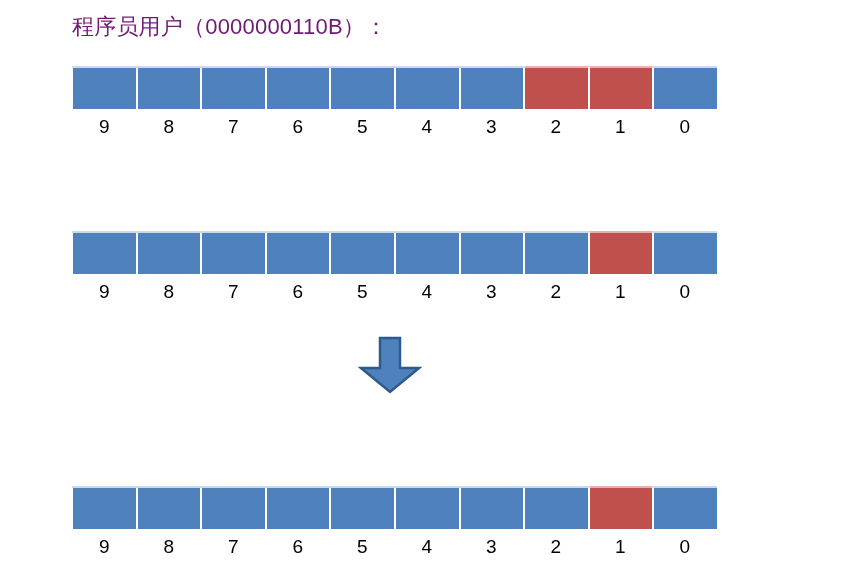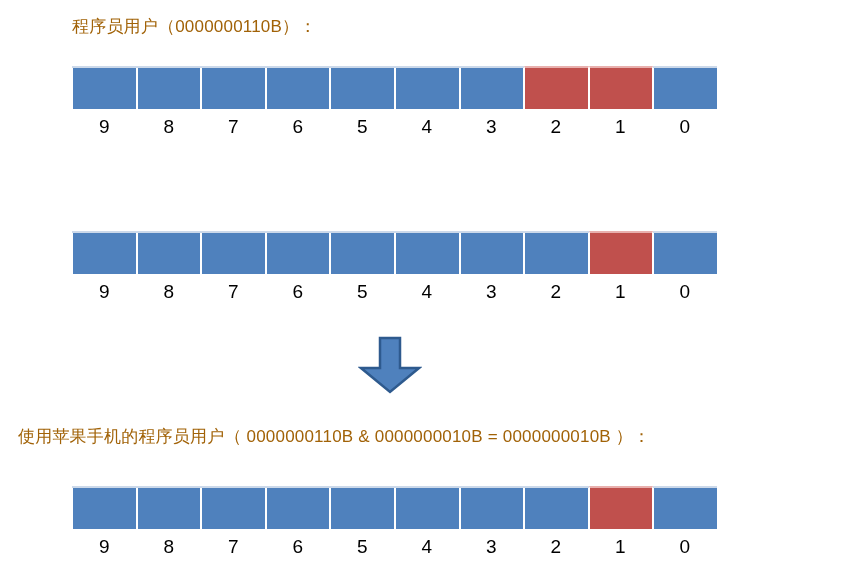--- a/index.html
+++ b/index.html
@@ -17,24 +17,24 @@
   }
   .stage {
     position: absolute;
     left: 0; top: 0;
     width: 856px;
     height: 574px;
   }
   
   .title {
     position: absolute;
-    font-size: 17px;
+    font-size: 22px;
     line-height: 26px;
     white-space: nowrap;
-    color: #a16207;
+    color: #701a75;
     letter-spacing: 0.2px;
   }
   #title-1 { left: 72px;  top: 14px; }
   #title-2 { left: 72px;  top: 174px; }
   #title-3 { left: 18px;  top: 424px; }
 
   
   .strip-block {
     position: absolute;
     left: 72px;
@@ -153,21 +153,20 @@
       <div class="label">0</div>
     </div>
   </div>
 
   <div class="arrow-wrap">
     <svg width="64" height="58" viewBox="0 0 64 58" xmlns="http://www.w3.org/2000/svg">
       <polygon points="22,2 42,2 42,32 61,32 32,56 3,32 22,32" fill="#4F81BD" stroke="#2E5A8E" stroke-width="2.5" stroke-linejoin="miter"></polygon>
     </svg>
   </div>
 
-  <div class="title" id="title-3">使用苹果手机的程序员用户（ 0000000110B &amp; 0000000010B = 0000000010B ）：</div>
 
   <div class="strip-block" id="block-3">
     <div class="strip">
       <div class="cell"></div>
       <div class="cell"></div>
       <div class="cell"></div>
       <div class="cell"></div>
       <div class="cell"></div>
       <div class="cell"></div>
       <div class="cell"></div>

